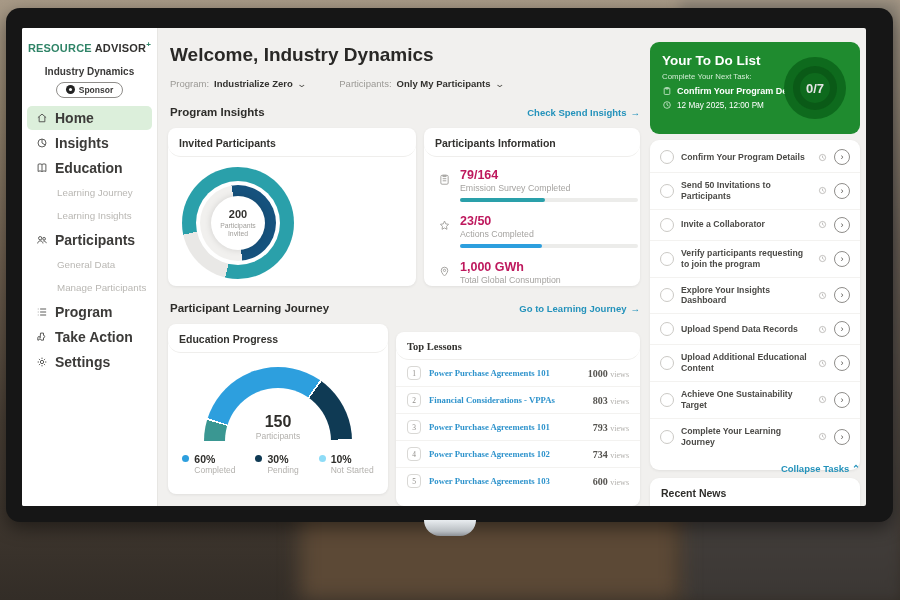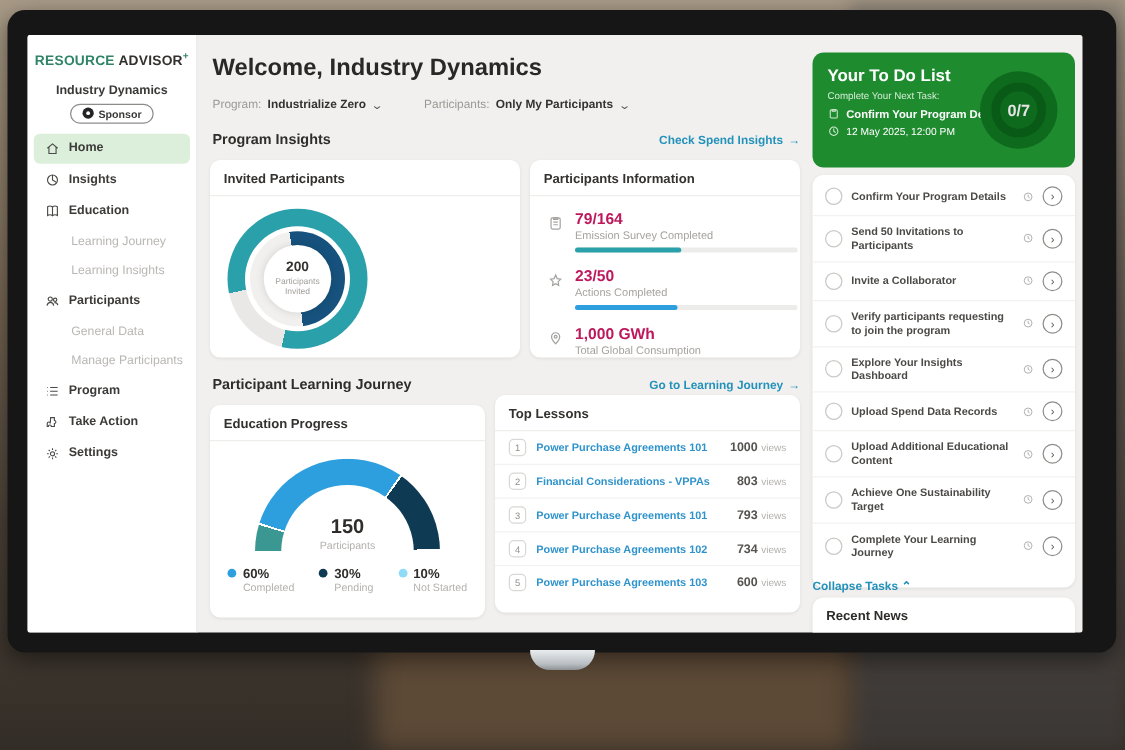--- a/index.html
+++ b/index.html
@@ -28,42 +28,42 @@
   .logo sup { color:#2f8467; font-size:8px; }
   .org { text-align:center; font-size:10px; font-weight:bold; color:#3a3938; margin-top:4px; }
   .sponsor { margin:5px auto 8px; width:max-content; display:flex; align-items:center; gap:4px;
     border:1px solid #8f8d8a; border-radius:10px; padding:2px 9px; background:#fff; }
   .sponsor-dot { width:9px; height:9px; border-radius:50%; background:#232323; position:relative; }
   .sponsor-dot::after { content:""; position:absolute; left:3px; top:3px; width:3px; height:3px;
     background:#fff; border-radius:50%; }
   .sponsor span { font-size:8.5px; font-weight:bold; color:#3a3938; }
   .nav { margin-top:4px; }
   .nav-item { display:flex; align-items:center; gap:7px; height:24px; margin:1px 5px; padding-left:9px;
-    border-radius:5px; font-size:10px; font-weight:bold; color:#3c3b39; cursor:pointer; }
+    border-radius:5px; font-size:14px; font-weight:bold; color:#3c3b39; cursor:pointer; }
   .nav-item svg { width:12px; height:12px; stroke:#4a4947; fill:none; stroke-width:1.2; flex:0 0 auto; }
   .nav-item.active { background:#dcefdb; }
   .nav-sub { display:flex; align-items:center; height:23px; margin:0 5px; padding-left:30px;
     font-size:9.8px; color:#b9b7b3; cursor:pointer; }
 
   
   .main { position:relative; flex:1; }
   .welcome { position:absolute; left:12px; top:16px; font-size:19px; font-weight:bold; color:#292826; }
   .filters { position:absolute; left:12px; top:50px; display:flex; gap:34px; align-items:center; }
   .filter { display:flex; align-items:center; gap:5px; font-size:9.5px; }
   .filter .flabel { color:#9b9995; }
   .filter .fvalue { font-weight:bold; color:#33322f; }
   .chev { font-size:9px; color:#55544f; transform:scaleX(1.4); }
 
   .sec-header { position:absolute; display:flex; justify-content:space-between; align-items:center;
     left:12px; width:470px; }
   .sec-title { font-size:11.5px; font-weight:bold; color:#2e2d2a; }
   .sec-link { font-size:9.5px; font-weight:bold; color:#2392bb; cursor:pointer; display:flex; gap:4px; align-items:center; }
 
   .card { position:absolute; background:#fff; border-radius:8px; box-shadow:0 1px 3px rgba(0,0,0,.07); overflow:hidden; }
-  .card-title { font-size:10.5px; font-weight:bold; color:#33322f; padding:9px 11px 7px; border-bottom:1px solid #efeeec; }
+  .card-title { font-size:10.5px; font-weight:bold; color:#33322f; padding:9px 11px 7px; border-bottom:1px solid #efeeec;border-radius:13px; }
 
   
   #card-invited { left:10px; top:100px; width:248px; height:158px; }
   .invited-body { display:flex; align-items:center; gap:14px; padding:10px 8px; }
   .donut { position:relative; width:112px; height:112px; margin-left:6px; }
   .donut-outer { position:absolute; inset:0; border-radius:50%; }
   .donut-hole1 { position:absolute; inset:14px; border-radius:50%; background:#fff; }
   .donut-inner { position:absolute; inset:18px; border-radius:50%; }
   .donut-center { position:absolute; inset:29px; border-radius:50%; background:#fff;
     box-shadow:0 0 7px rgba(0,0,0,.13); display:flex; flex-direction:column; align-items:center; justify-content:center; }
@@ -96,21 +96,21 @@
   .gauge-center { position:absolute; left:0; right:0; bottom:0; text-align:center; }
   .gauge-center .gc-num { font-size:16px; font-weight:bold; color:#2e2d2a; }
   .gauge-center .gc-label { font-size:8.5px; color:#b3b1ad; }
   .gauge-legend { display:flex; gap:20px; margin-top:12px; }
   .gl-item { position:relative; padding-left:12px; }
   .gl-dot { position:absolute; left:0; top:2px; width:7px; height:7px; border-radius:50%; }
   .gl-pct { font-size:10.5px; font-weight:bold; color:#2e2d2a; }
   .gl-label { font-size:8.5px; color:#b3b1ad; }
 
   
-  #card-lessons { left:238px; top:288px; width:244px; height:174px; }
+  #card-lessons { left:238px; top:304px; width:244px; height:174px;font-family:Liberation Serif, serif; }
   .lesson-row { display:flex; align-items:center; gap:8px; padding:6px 11px; border-bottom:1px solid #f3f2f0; }
   .lesson-row:last-child { border-bottom:none; }
   .rank { width:14px; height:14px; border:1px solid #d9d8d5; border-radius:4px; font-size:7.5px; color:#8f8d89;
     display:flex; align-items:center; justify-content:center; flex:0 0 auto; }
   .lesson-title { flex:1; font-size:8.7px; font-weight:bold; color:#2e93cc; cursor:pointer; }
   .views { font-size:10px; font-weight:bold; color:#55534f; white-space:nowrap; }
   .views span { font-size:8px; font-weight:normal; color:#b3b1ad; }
 
   
   .todo-card { position:absolute; left:492px; top:14px; width:210px; height:92px; background:#1f8b2f;
@@ -127,21 +127,21 @@
   .todo-ring-inner span { font-size:13px; font-weight:bold; color:#e5e5e5; }
 
   .tasks-card { position:absolute; left:492px; top:112px; width:210px; height:330px; background:#fff;
     border-radius:9px; box-shadow:0 1px 3px rgba(0,0,0,.07); padding:2px 0; }
   .task-row { display:flex; align-items:center; gap:7px; padding:7px 10px; border-bottom:1px solid #f3f2f0; }
   .task-check { width:14px; height:14px; border:1.5px solid #cbc9c5; border-radius:50%; flex:0 0 auto; cursor:pointer; }
   .task-label { flex:1; font-size:8.7px; font-weight:bold; color:#4b4a47; line-height:1.25; }
   .task-clock svg { width:9px; height:9px; stroke:#a5a3a0; fill:none; stroke-width:1.2; display:block; }
   .task-go { width:16px; height:16px; border:1.3px solid #8f8d8a; border-radius:50%; display:flex;
     align-items:center; justify-content:center; font-size:9px; color:#55534f; cursor:pointer; flex:0 0 auto; }
-  .collapse { text-align:left; padding:8px 0 4px; font-size:9.5px; font-weight:bold; color:#2392bb; cursor:pointer; }
+  .collapse { text-align:right; padding:8px 0 4px; font-size:9.5px; font-weight:bold; color:#2392bb; cursor:pointer; }
 
   .news-card { position:absolute; left:492px; top:450px; width:210px; height:44px; background:#fff;
     border-radius:9px 9px 0 0; box-shadow:0 1px 3px rgba(0,0,0,.07); }
   .news-title { font-size:10.5px; font-weight:bold; color:#2e2d2a; padding:9px 11px 7px; border-bottom:1px solid #efeeec; }
 </style>
 </head>
 <body>
 
 <div class="bg-band-right"></div>
 <div class="bg-band-center"></div>

